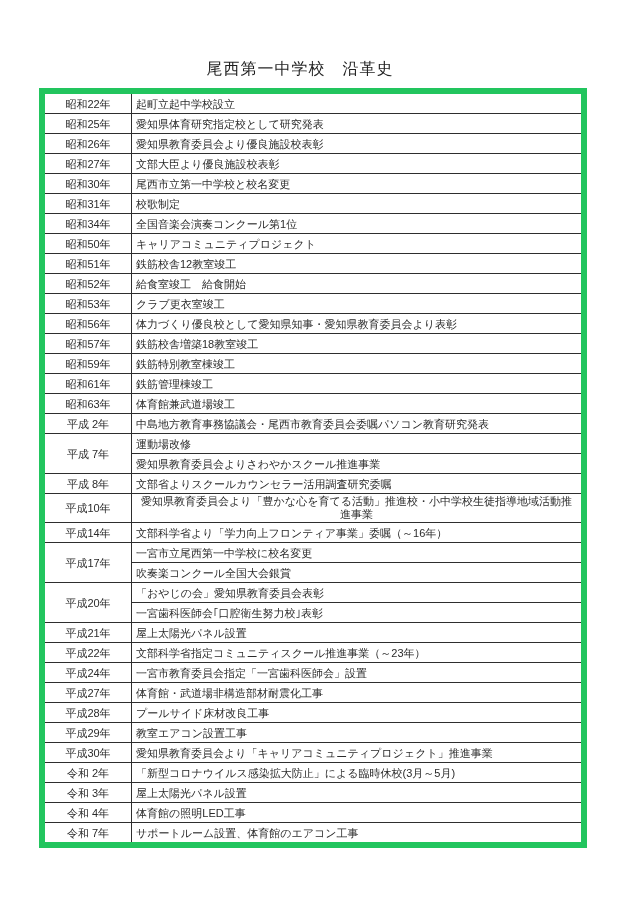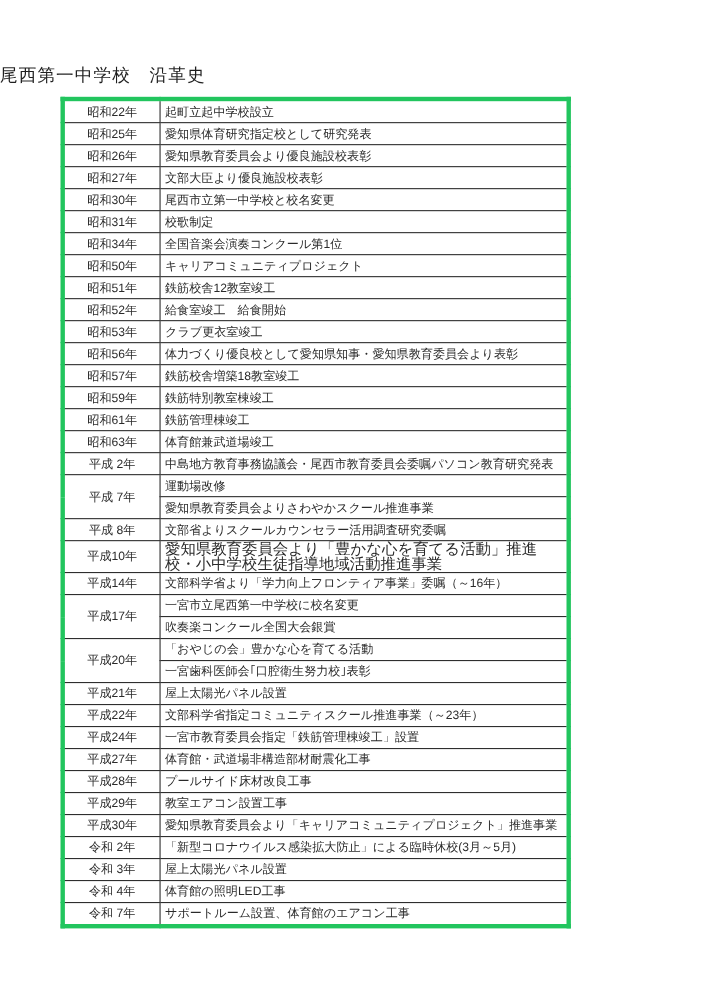--- a/index.html
+++ b/index.html
@@ -18,33 +18,34 @@
     width: 640px;
     height: 905px;
     background: #ffffff;
     overflow: hidden;
   }
   .doc-title {
     position: absolute;
     top: 59px;
     left: 0;
     width: 600px;
+    text-align: center;
     font-size: 16px;
     letter-spacing: 1px;
     color: #1f1f1f;
     white-space: pre;
   }
   table.history {
     position: absolute;
     top: 88px;
-    left: 55px;
-    width: 464px;
+    left: 39px;
+    width: 548px;
     border-collapse: collapse;
     table-layout: fixed;
-    border: 4px solid #22c55e;
+    border: 6px solid #22c55e;
   }
   table.history td {
     border: 1px solid #2e2e2e;
     font-size: 11px;
     line-height: 14px;
     color: #2a2a2a;
     padding: 1px 4px;
     height: 17px;
     vertical-align: middle;
     overflow: hidden;
@@ -54,22 +55,23 @@
     text-align: center;
     white-space: pre;
   }
   td.event {
     text-align: left;
     padding-left: 6px;
     padding-right: 5px;
     word-break: break-all;
   }
   td.event.compact {
-    font-size: 14px;
+    font-size: 11px;
     line-height: 13px;
+    text-align: center;
   }
 </style>
 </head>
 <body>
 
 <div class="page">
   <div class="doc-title">尾西第一中学校　沿革史</div>
 
   <table class="history">
     <tbody>
@@ -162,36 +164,36 @@
         </tr>
         <tr>
           <td class="year" rowspan="2">平成17年</td>
           <td class="event">一宮市立尾西第一中学校に校名変更</td>
         </tr>
         <tr>
           <td class="event">吹奏楽コンクール全国大会銀賞</td>
         </tr>
         <tr>
           <td class="year" rowspan="2">平成20年</td>
-          <td class="event">「おやじの会」豊かな心を育てる活動</td>
+          <td class="event">「おやじの会」愛知県教育委員会表彰</td>
         </tr>
         <tr>
           <td class="event">一宮歯科医師会｢口腔衛生努力校｣表彰</td>
         </tr>
         <tr>
           <td class="year" rowspan="1">平成21年</td>
           <td class="event">屋上太陽光パネル設置</td>
         </tr>
         <tr>
           <td class="year" rowspan="1">平成22年</td>
           <td class="event">文部科学省指定コミュニティスクール推進事業（～23年）</td>
         </tr>
         <tr>
           <td class="year" rowspan="1">平成24年</td>
-          <td class="event">一宮市教育委員会指定「鉄筋管理棟竣工」設置</td>
+          <td class="event">一宮市教育委員会指定「一宮歯科医師会」設置</td>
         </tr>
         <tr>
           <td class="year" rowspan="1">平成27年</td>
           <td class="event">体育館・武道場非構造部材耐震化工事</td>
         </tr>
         <tr>
           <td class="year" rowspan="1">平成28年</td>
           <td class="event">プールサイド床材改良工事</td>
         </tr>
         <tr>

